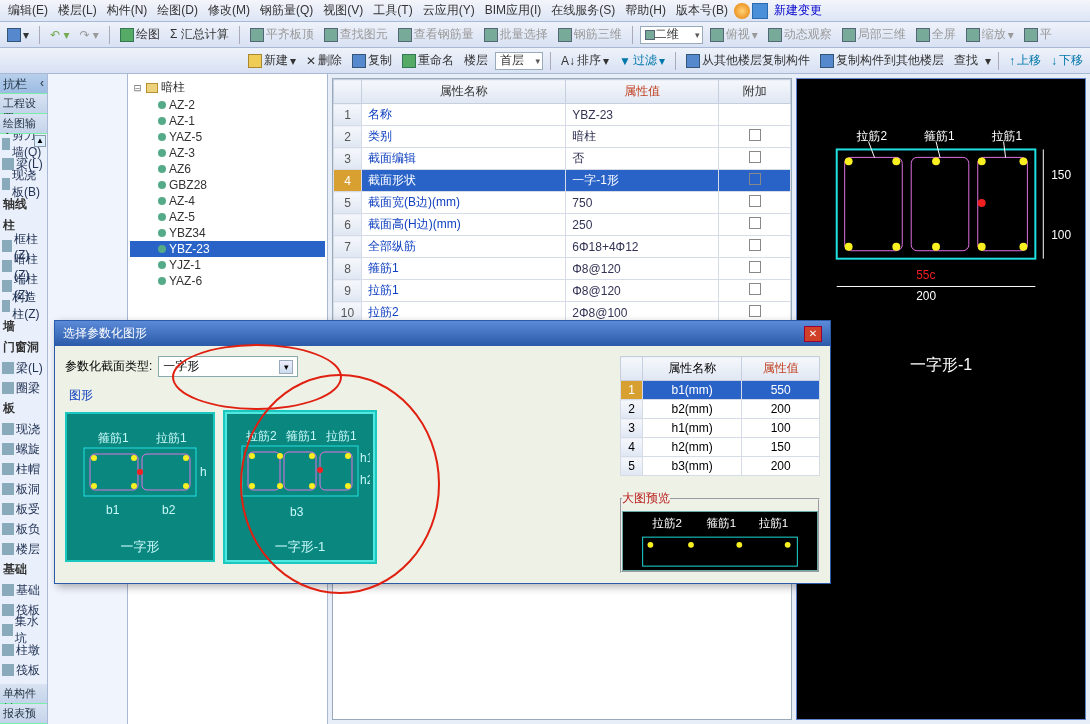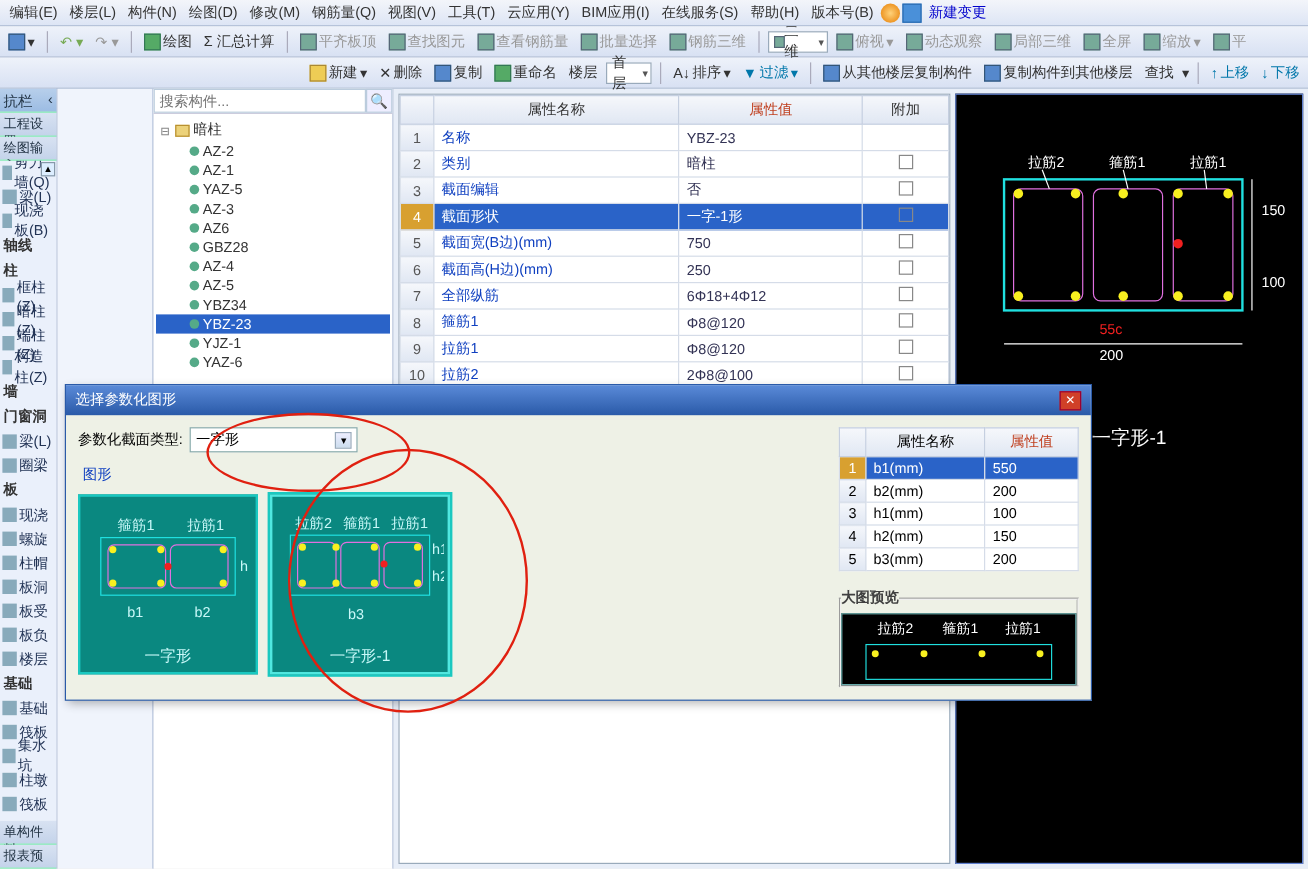--- a/index.html
+++ b/index.html
@@ -64,47 +64,47 @@
 .prop-table tr.sel td.rn { background:#d8a030; color:#fff; }
 .chk { width:12px; height:12px; border:1px solid #888; display:inline-block; }
 
 .param-panel { width:290px; background:#000; border:1px solid #6080d0; position:relative; }
 .param-head { background:linear-gradient(#7aa0e8,#4a78d0); color:#fff; padding:3px 8px; display:flex; justify-content:space-between; }
 .param-canvas { position:relative; height:270px; }
 .param-canvas svg { width:100%; height:100%; }
 .param-title { color:#fff; text-align:center; font-size:16px; padding:6px 0 10px; }
 
 
-.modal { position:absolute; left:54px; top:320px; width:856px; background:#eef1e6; border:1px solid #2a5aa8; box-shadow:3px 3px 8px rgba(0,0,0,0.3); z-index:100; }
+.modal { position:absolute; left:54px; top:320px; width:777px; background:#eef1e6; border:1px solid #2a5aa8; box-shadow:3px 3px 8px rgba(0,0,0,0.3); z-index:100; }
 .modal-title { background:linear-gradient(#5a8ad8,#2a5aa8); color:#fff; padding:4px 8px; display:flex; justify-content:space-between; align-items:center; }
 .modal-close { width:18px; height:16px; background:#d04028; color:#fff; display:flex; align-items:center; justify-content:center; border:1px solid #903; font-size:10px; }
 .modal-body { padding:10px; display:flex; gap:14px; }
 .modal-left { flex:1; }
 .m-row { display:flex; align-items:center; gap:6px; margin-bottom:10px; }
 .m-combo { border:1px solid #8aa; background:#fff; padding:1px 4px; width:140px; display:flex; justify-content:space-between; align-items:center; }
 .m-combo .arr { background:linear-gradient(#eef,#cde); border:1px solid #9ab; width:14px; height:14px; display:flex; align-items:center; justify-content:center; font-size:9px; }
 .fieldset { border:none; }
 .fieldset legend { color:#1040c0; padding:0 4px; }
 .shapes { display:flex; gap:10px; padding:8px 0; }
 .shape-card { width:150px; background:#0a8880; border:2px solid #1ac8c0; padding:8px 4px 4px; display:flex; flex-direction:column; align-items:center; }
 .shape-card.sel { border-color:#50e8e0; box-shadow:0 0 0 2px #1ac8c0; }
 .shape-svg { width:140px; height:110px; }
 .shape-label { color:#c8f8f8; padding-top:6px; font-size:13px; }
 .annot { color:#d02010; font-size:14px; margin-top:8px; margin-left:240px; }
 
 .modal-right { width:200px; }
 .m-table { width:100%; border-collapse:collapse; background:#fff; }
 .m-table th { background:linear-gradient(#f5f7fb,#e0e7f3); border:1px solid #c5cfe0; padding:3px; font-weight:normal; }
 .m-table th.val { color:#c04020; }
-.m-table td { border:1px solid #d5dce8; padding:2px 6px; }
+.m-table td { border:1px solid #d5dce8; padding:2px 6px;text-align:center; }
 .m-table td.rn { background:linear-gradient(#f5f7fb,#e0e7f3); text-align:center; width:22px; }
 .m-table tr.sel td { background:#2a63c8; color:#fff; }
 .m-table tr.sel td.rn { background:#d8a030; color:#fff; }
 .m-preview { margin-top:14px; }
-.m-preview legend { color:#404040;font-weight:bold; }
+.m-preview legend { color:#b91c1c; }
 .m-preview .pv { background:#000; border:1px solid #6aa; height:60px; margin-top:4px; position:relative; overflow:hidden; }
 
 
 .anno-ellipse { position:absolute; border:2px solid #e02010; border-radius:50%; pointer-events:none; z-index:200; }
 
 .corner-x { position:absolute; right:3px; top:3px; color:#123; font-size:11px; cursor:default; }
 </style>
 </head>
 <body>
 
@@ -153,21 +153,21 @@
     </span>
   <span class="t-item grey">
       <span class="small-ico"></span>
       <span>批量选择</span>
     </span>
   <span class="t-item grey">
       <span class="small-ico"></span>
       <span>钢筋三维</span>
     </span>
   <span class="t-sep"></span>
-  <span class="dd" style="width:50px;">
+  <span class="dd" style="width:63px;">
       <span class="small-ico" style="width:10px;height:10px;"></span>
       <span>二维</span>
     </span>
   <span class="t-item grey"><span class="small-ico"></span><span>俯视</span>▾</span>
   <span class="t-item grey">
       <span class="small-ico"></span>
       <span>动态观察</span>
     </span>
   <span class="t-item grey">
       <span class="small-ico"></span>
@@ -190,21 +190,21 @@
   <span class="t-item">✕ <span>删除</span></span>
   <span class="t-item">
       <span class="small-ico blue"></span>
       <span>复制</span>
     </span>
   <span class="t-item">
       <span class="small-ico green"></span>
       <span>重命名</span>
     </span>
   <span class="t-item">楼层</span>
-  <span class="dd" style="width:38px;">首层</span>
+  <span class="dd" style="width:48px;">首层</span>
   <span class="t-sep"></span>
   <span class="t-item">A↓ <span>排序</span>▾</span>
   <span class="t-item" style="color:#07a;">▼ <span>过滤</span>▾</span>
   <span class="t-sep"></span>
   <span class="t-item">
       <span class="small-ico blue"></span>
       <span>从其他楼层复制构件</span>
     </span>
   <span class="t-item">
       <span class="small-ico blue"></span>
@@ -321,24 +321,20 @@
     </div>
     <div class="nav-head" style="background:linear-gradient(#d8e2f2,#c4d3ea);">单构件料</div>
     <div class="nav-head" style="background:linear-gradient(#d8e2f2,#c4d3ea);">报表预</div>
   </div>
 
   <div class="mid-col" style="width:80px;">
     
   </div>
 
   <div class="tree-col">
-    <div class="search-row">
-      <input placeholder="搜索构件..." style="">
-      <div class="sbtn">🔍</div>
-    </div>
     <div class="tree">
       <div class="tree-node root">
           <span class="tw">⊟</span>
           <span class="leaf-folder"></span>
           <span>暗柱</span>
         </div>
       <div id="tree-items">
           <div class="tree-node">
             <span class="tw"></span>
             <span class="leaf"></span>

